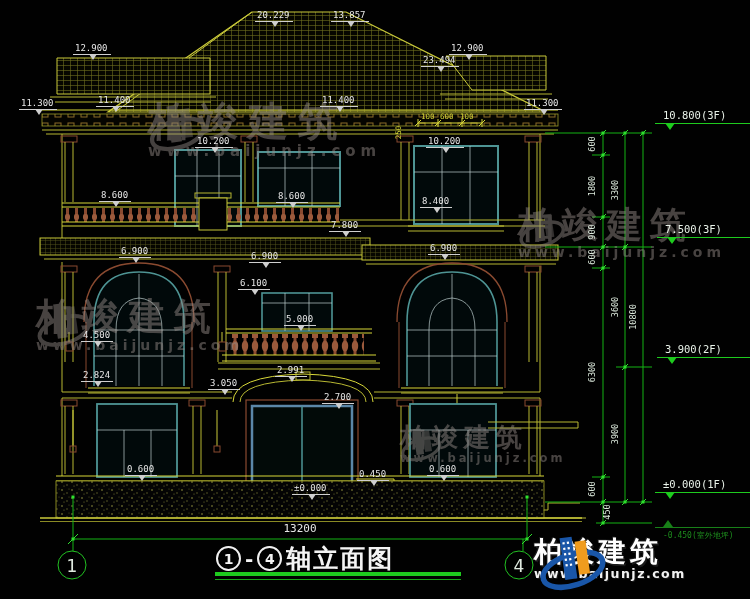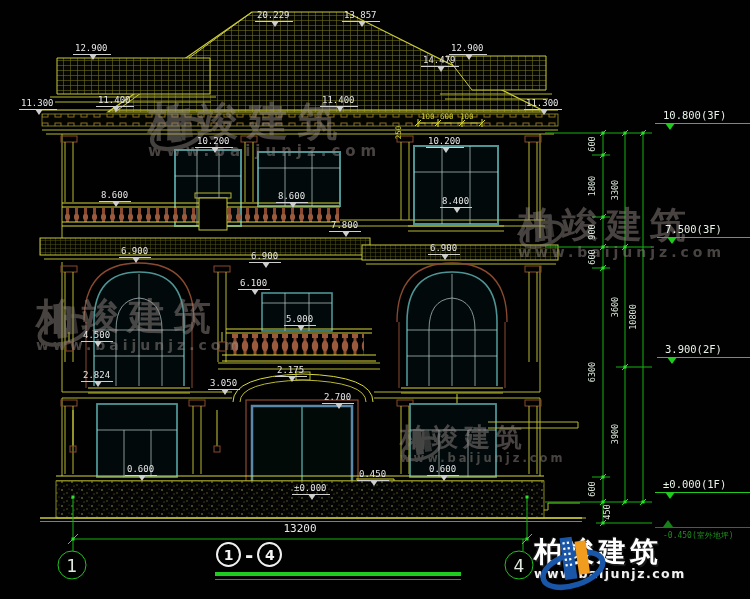--- a/index.html
+++ b/index.html
@@ -371,20 +371,21 @@
     <div class="txt">
       <span class="cn">柏竣建筑</span>
       <span class="url">www.baijunjz.com</span>
     </div>
   </div>
 
   <div class="title">
     <span class="circ">1</span>
     <span class="dash">-</span>
     <span class="circ">4</span>
+    <span class="tname">轴立面图</span>
   </div>
   <div class="tuline1"></div>
   <div class="tuline2"></div>
 
   <span class="bdim" style="left:300px;top:522px">13200</span>
 
   <div class="logo">
     <svg width="80" height="62" viewBox="0 0 64 56">
       <ellipse cx="31" cy="35" rx="28" ry="14" fill="none" stroke="#1956a8" stroke-width="5" transform="rotate(-18 31 35)"></ellipse>
       <g transform="rotate(-8 32 28)">
@@ -403,43 +404,43 @@
             <rect x="28" y="29" width="2" height="2"></rect>
         </g>
       </g>
     </svg>
     <div class="txt">
       <span class="cn">柏竣建筑</span>
       <span class="url">www.baijunjz.com</span>
     </div>
   </div>
 <span class="elev" style="left: 255px; top: 10px;">20.229</span>
-    <span class="elev" style="left: 342px; top: 10px;">13.857</span>
+    <span class="elev" style="left: 331px; top: 10px;">13.857</span>
     <span class="elev" style="left: 73px; top: 43px;">12.900</span>
     <span class="elev" style="left: 449px; top: 43px;">12.900</span>
-    <span class="elev" style="left: 421px; top: 55px;">14.479</span>
+    <span class="elev" style="left: 421px; top: 55px;">23.494</span>
     <span class="elev" style="left: 19px; top: 98px;">11.300</span>
     <span class="elev" style="left: 96px; top: 95px;">11.400</span>
     <span class="elev" style="left: 320px; top: 95px;">11.400</span>
     <span class="elev" style="left: 524px; top: 98px;">11.300</span>
     <span class="elev" style="left: 195px; top: 136px;">10.200</span>
     <span class="elev" style="left: 426px; top: 136px;">10.200</span>
     <span class="elev" style="left: 99px; top: 190px;">8.600</span>
     <span class="elev" style="left: 276px; top: 191px;">8.600</span>
-    <span class="elev" style="left: 440px; top: 196px;">8.400</span>
+    <span class="elev" style="left: 420px; top: 196px;">8.400</span>
     <span class="elev" style="left: 329px; top: 220px;">7.800</span>
     <span class="elev" style="left: 119px; top: 246px;">6.900</span>
     <span class="elev" style="left: 249px; top: 251px;">6.900</span>
     <span class="elev" style="left: 428px; top: 243px;">6.900</span>
     <span class="elev" style="left: 238px; top: 278px;">6.100</span>
     <span class="elev" style="left: 284px; top: 314px;">5.000</span>
     <span class="elev" style="left: 81px; top: 330px;">4.500</span>
     <span class="elev" style="left: 81px; top: 370px;">2.824</span>
     <span class="elev" style="left: 208px; top: 378px;">3.050</span>
-    <span class="elev" style="left: 275px; top: 365px;">2.175</span>
+    <span class="elev" style="left: 275px; top: 365px;">2.991</span>
     <span class="elev" style="left: 322px; top: 392px;">2.700</span>
     <span class="elev" style="left: 125px; top: 464px;">0.600</span>
     <span class="elev" style="left: 427px; top: 464px;">0.600</span>
     <span class="elev" style="left: 357px; top: 469px;">0.450</span>
     <span class="elev" style="left: 292px; top: 483px;">±0.000</span>
     <span class="gmark" style="left: 655px; top: 109px;">10.800(3F)</span>
     <span class="gmark" style="left: 657px; top: 223px;">7.500(3F)</span>
     <span class="gmark" style="left: 657px; top: 343px;">3.900(2F)</span>
     <span class="gmark" style="left: 655px; top: 478px;">±0.000(1F)</span>
     <span class="gmark faint" style="left: 655px; top: 527px;">-0.450(室外地坪)</span>

